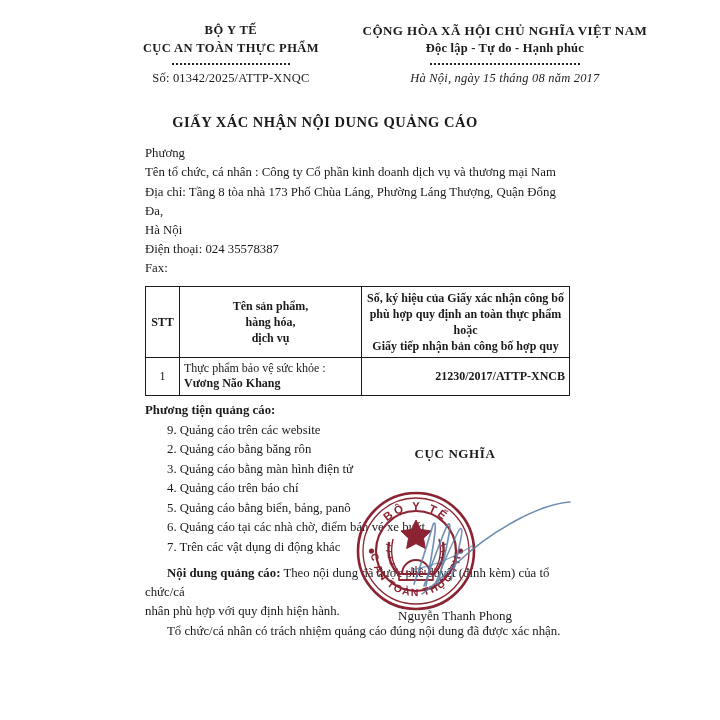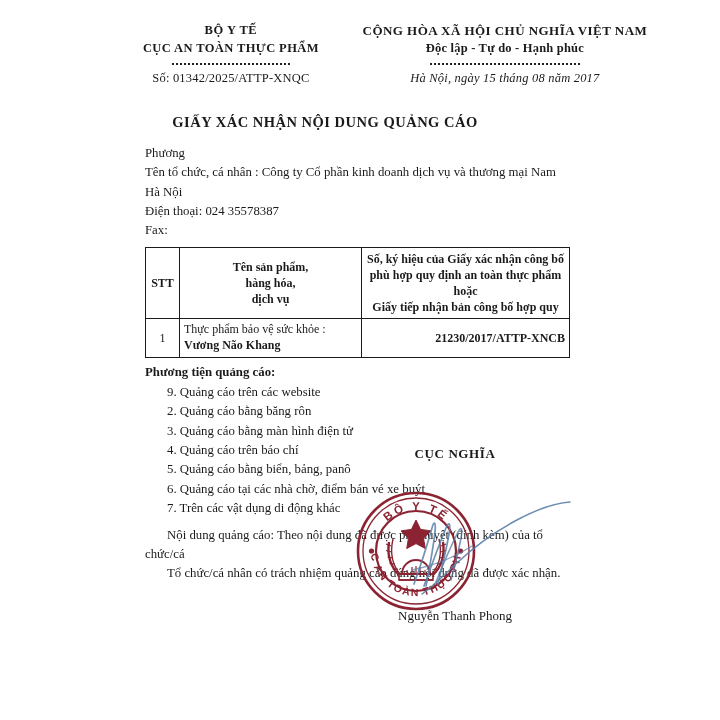--- a/index.html
+++ b/index.html
@@ -140,21 +140,21 @@
 
   
   .closing {
     margin: 7px 0 0 145px;
     width: 420px;
     font-size: 12.8px;
     line-height: 1.5;
   }
   .closing p { margin: 0; }
   .closing .indent { text-indent: 22px; }
-  .closing b { font-weight: normal; }
+  .closing b { font-weight: bold; }
 
   
   .sign-block {
     position: absolute;
     left: 330px;
     top: 446px;
     width: 250px;
     text-align: center;
   }
   .sign-title {
@@ -214,20 +214,21 @@
       <div class="hdr-meta italic">Hà Nội, ngày 15 tháng 08 năm 2017</div>
     </div>
 
   </div>
 
   <div class="doc-title">GIẤY XÁC NHẬN NỘI DUNG QUẢNG CÁO</div>
 
   <div class="body-block">
     <p>Phương</p>
     <p>Tên tổ chức, cá nhân : Công ty Cổ phần kinh doanh dịch vụ và thương mại Nam</p>
+    <p>Địa chỉ: Tầng 8 tòa nhà 173 Phố Chùa Láng, Phường Láng Thượng, Quận Đống Đa,</p>
     <p>Hà Nội</p>
     <div class="line-two-col">
       <span class="lbl-left">Điện thoại: 024 35578387</span>
       <span>Fax:</span>
     </div>
   </div>
 
   <div class="tbl-wrap">
     <table class="reg-table">
       <colgroup>
@@ -266,20 +267,21 @@
     <li>2. Quảng cáo bằng băng rôn</li>
     <li>3. Quảng cáo bằng màn hình điện tử</li>
     <li>4. Quảng cáo trên báo chí</li>
     <li>5. Quảng cáo bằng biển, bảng, panô</li>
     <li>6. Quảng cáo tại các nhà chờ, điểm bán vé xe buýt</li>
     <li>7. Trên các vật dụng di động khác</li>
   </ol>
 
   <div class="closing">
     <p class="indent"><b>Nội dung quảng cáo:</b><span> Theo nội dung đã được phê duyệt (đính kèm) của tổ chức/cá</span></p>
+    <p>nhân phù hợp với quy định hiện hành.</p>
     <p class="indent">Tổ chức/cá nhân có trách nhiệm quảng cáo đúng nội dung đã được xác nhận.</p>
   </div>
 
   <div class="sign-block">
     <div class="sign-title">CỤC NGHĨA</div>
 
     <div class="sign-area">
 
       <div class="seal">
         <svg viewBox="0 0 122 122" xmlns="http://www.w3.org/2000/svg">

